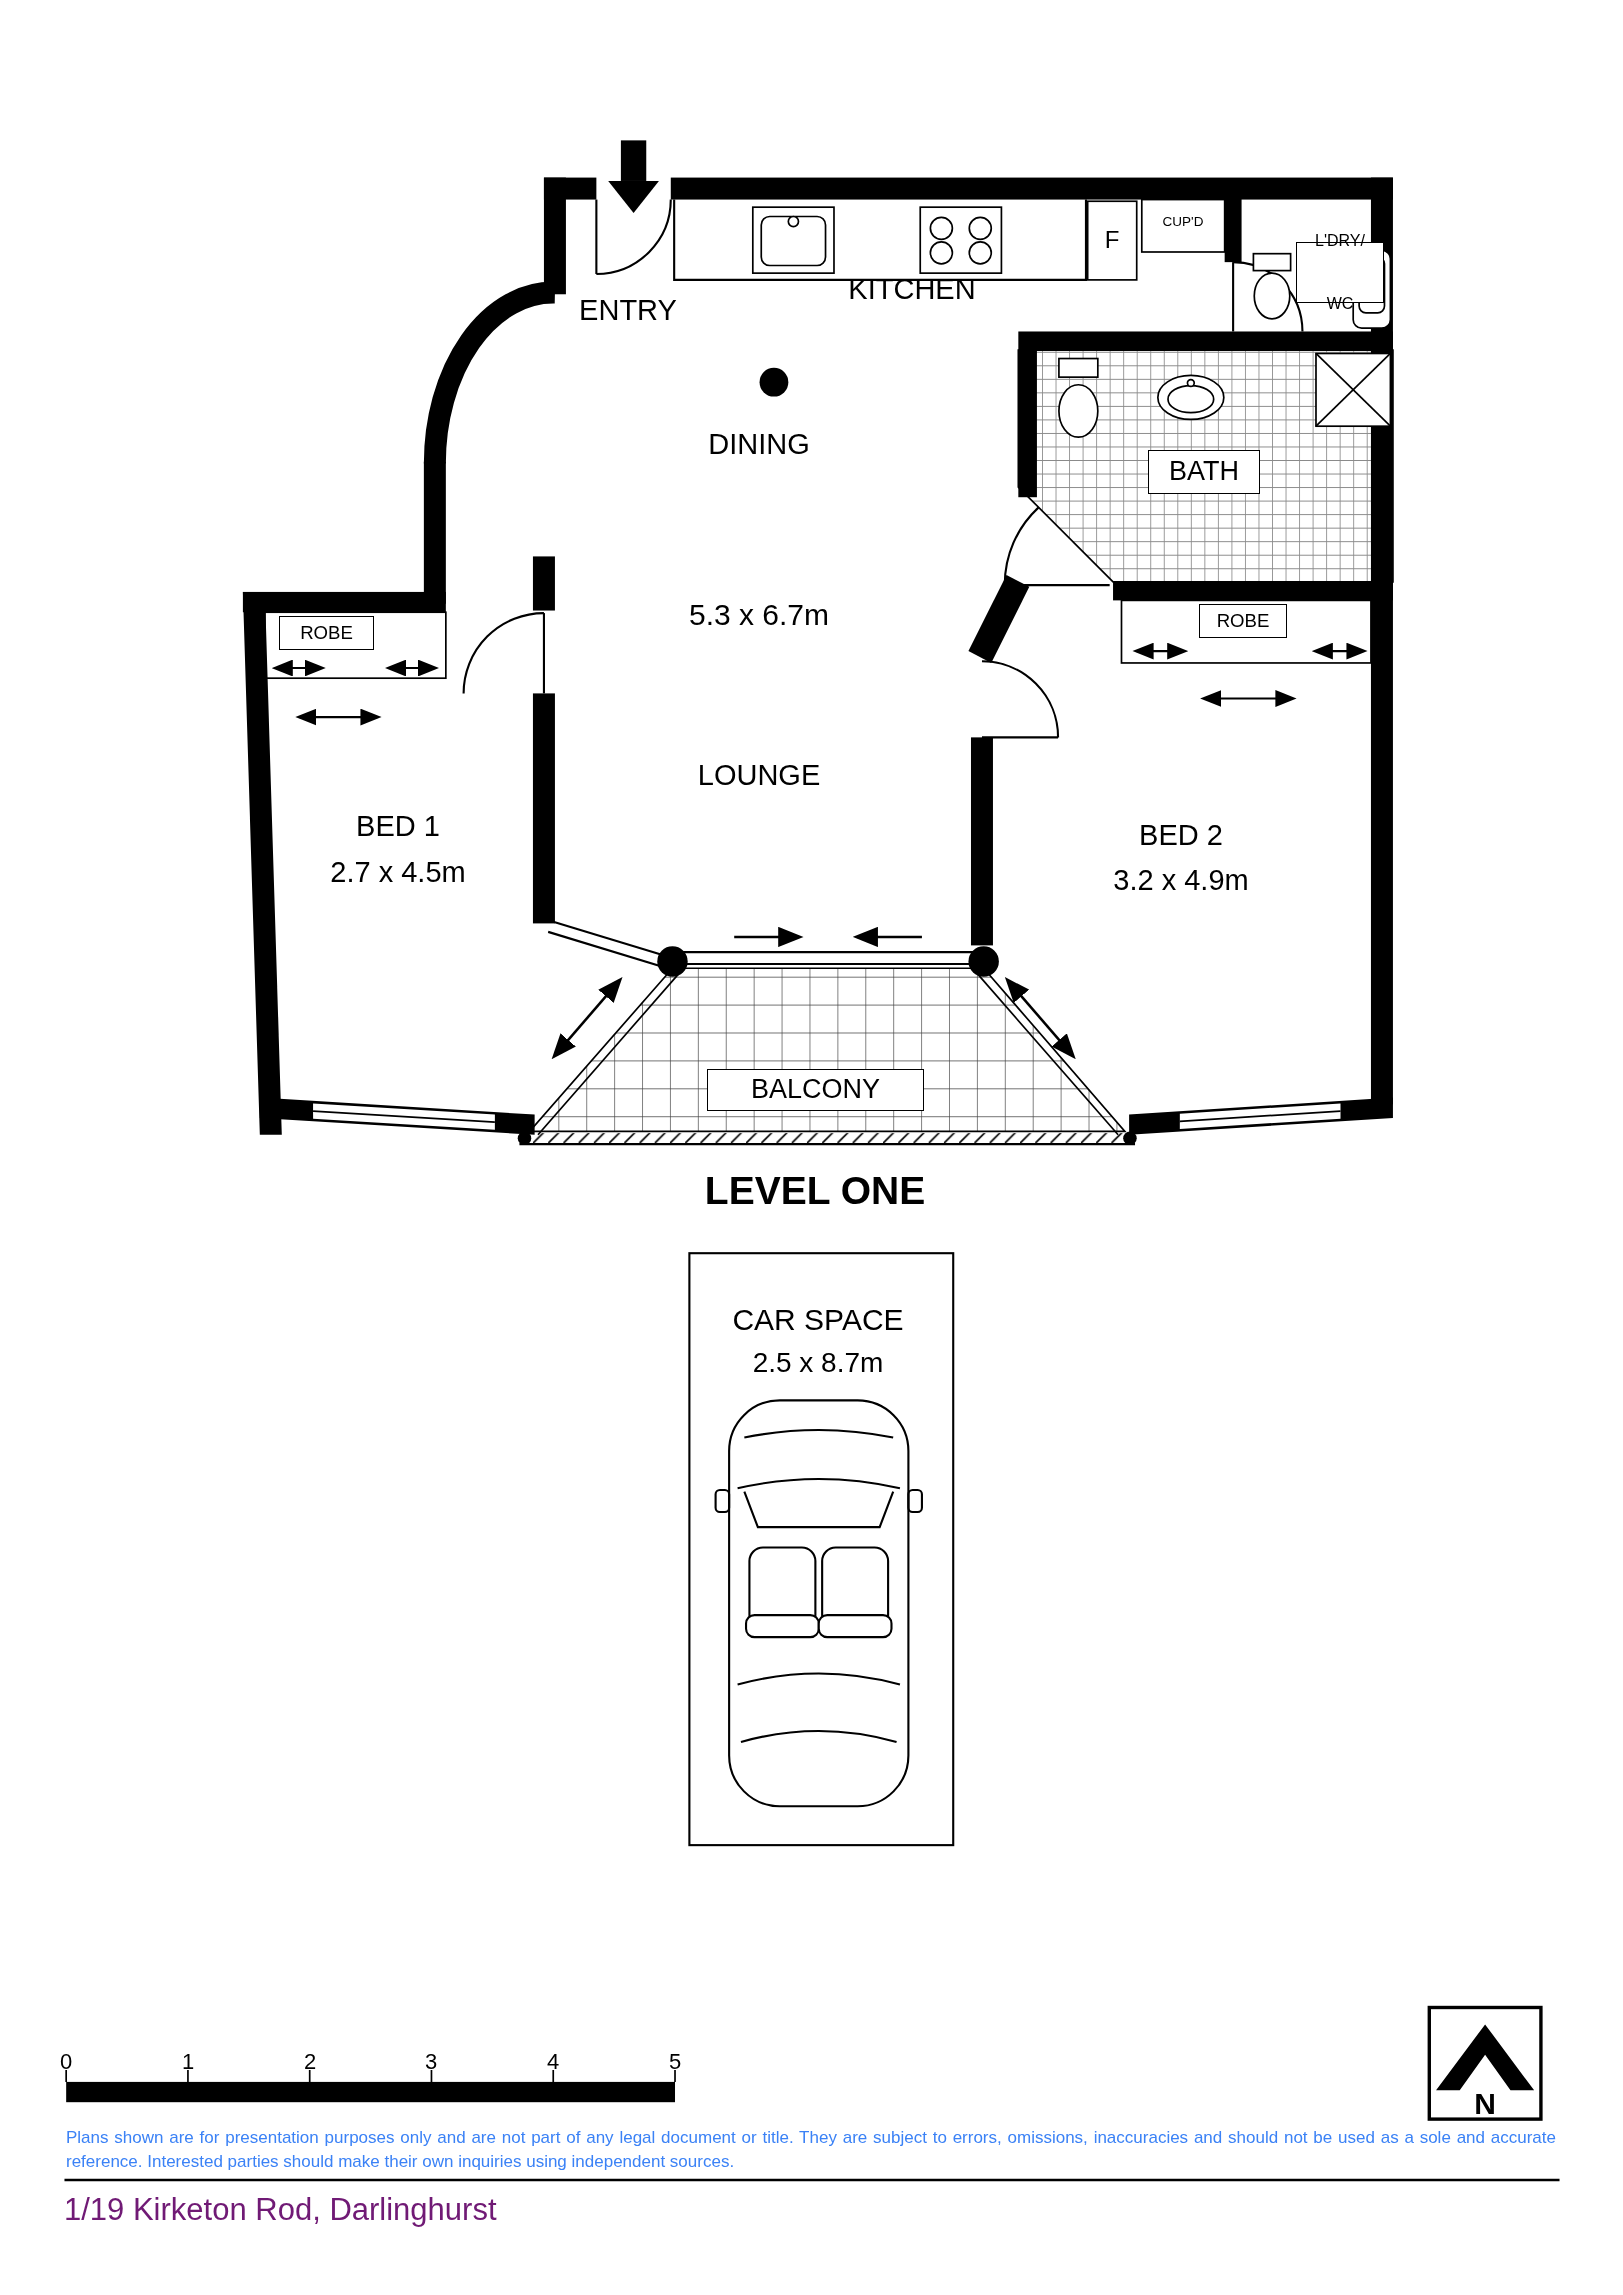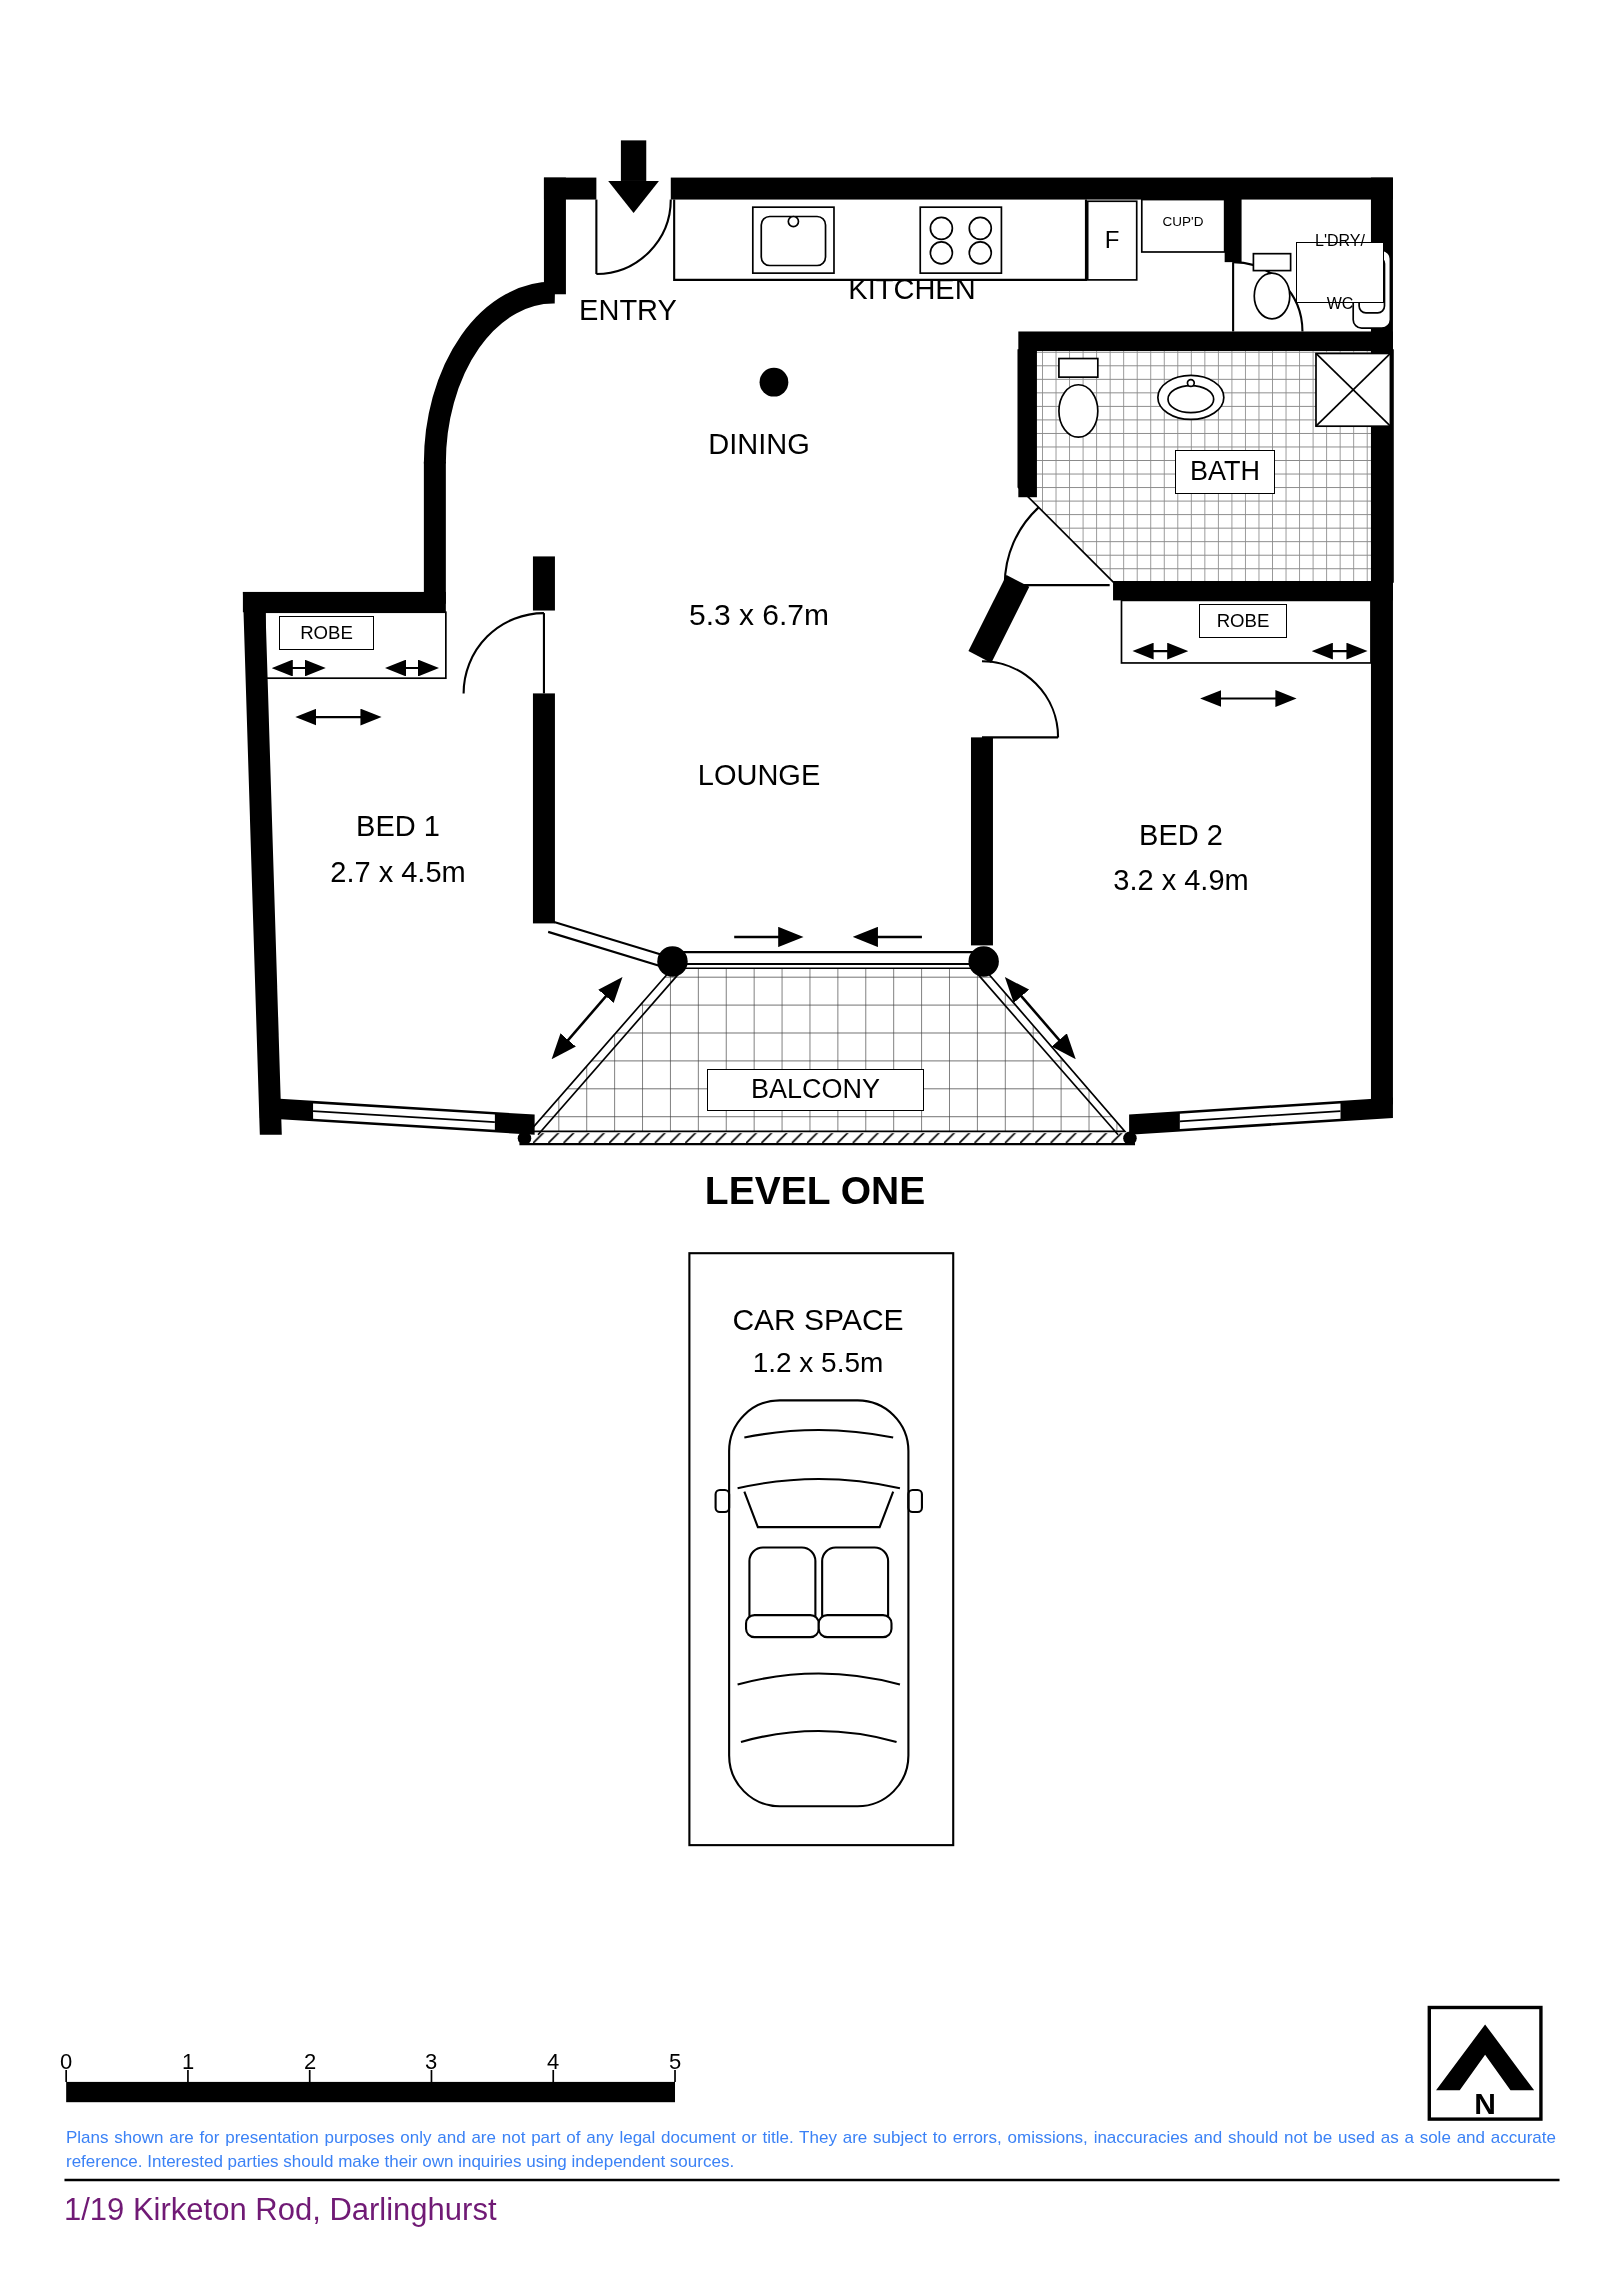--- a/index.html
+++ b/index.html
@@ -208,41 +208,41 @@
   <div class="lbl" style="left:1112px;top:240px;font-size:24px">F</div>
   <div class="lbl" style="left:1183px;top:222px;font-size:13.5px">CUP'D</div>
 
   <div class="labelbox" style="left:1296px;top:242px;width:88px;height:61px;font-size:16px;flex-direction:column">
     <div>L'DRY/</div>
     <div>WC</div>
   </div>
 
   <div class="lbl" style="left:759px;top:445px;font-size:29px">DINING</div>
 
-  <div class="labelbox" style="left:1175px;top:450px;width:100px;height:44px;font-size:27px">BATH</div>
+  <div class="labelbox" style="left:1148px;top:450px;width:112px;height:44px;font-size:27px">BATH</div>
 
   <div class="lbl" style="left:759px;top:614px;font-size:30px">5.3 x 6.7m</div>
 
   <div class="labelbox" style="left:279px;top:616px;width:95px;height:34px;font-size:18.6px">ROBE</div>
   <div class="labelbox" style="left:1199px;top:604px;width:88px;height:34px;font-size:18.6px">ROBE</div>
 
   <div class="lbl" style="left:759px;top:776px;font-size:29px">LOUNGE</div>
 
   <div class="lbl" style="left:398px;top:827px;font-size:29px">BED 1</div>
   <div class="lbl" style="left:398px;top:873px;font-size:29px">2.7 x 4.5m</div>
 
   <div class="lbl" style="left:1181px;top:836px;font-size:29px">BED 2</div>
   <div class="lbl" style="left:1181px;top:881px;font-size:29px">3.2 x 4.9m</div>
 
   <div class="labelbox" style="left:707px;top:1069px;width:217px;height:42px;font-size:27px">BALCONY</div>
 
   <div class="lbl bold" style="left:815px;top:1191px;font-size:39px">LEVEL ONE</div>
 
   <div class="lbl" style="left:818px;top:1319px;font-size:30px">CAR SPACE</div>
-  <div class="lbl" style="left:818px;top:1363px;font-size:28px">1.2 x 5.5m</div>
+  <div class="lbl" style="left:818px;top:1363px;font-size:28px">2.5 x 8.7m</div>
 
   <div class="lbl" style="left:66px;top:2062px;font-size:22px">0</div>
   <div class="lbl" style="left:188px;top:2062px;font-size:22px">1</div>
   <div class="lbl" style="left:310px;top:2062px;font-size:22px">2</div>
   <div class="lbl" style="left:431px;top:2062px;font-size:22px">3</div>
   <div class="lbl" style="left:553px;top:2062px;font-size:22px">4</div>
   <div class="lbl" style="left:675px;top:2062px;font-size:22px">5</div>
 
   <div class="lbl bold" style="left:1485px;top:2103px;font-size:30px">N</div>
 

